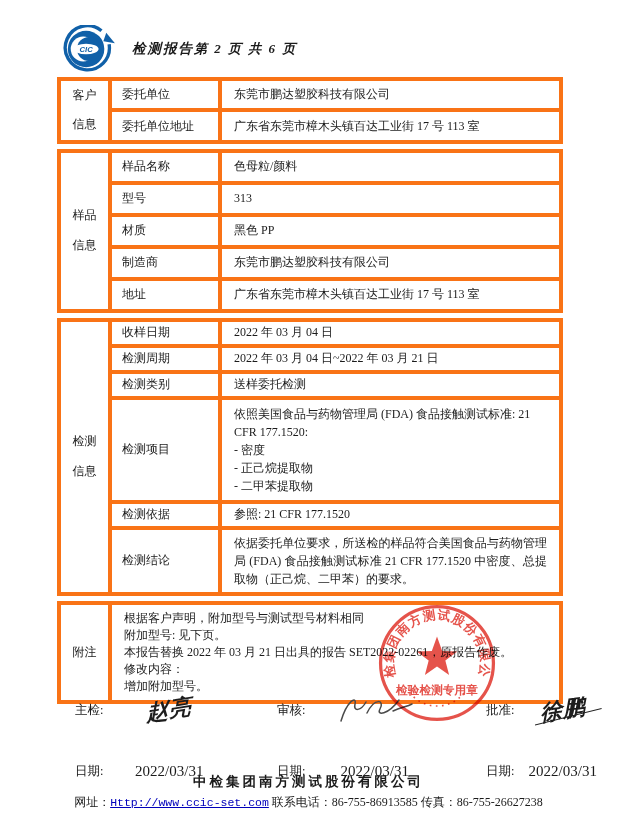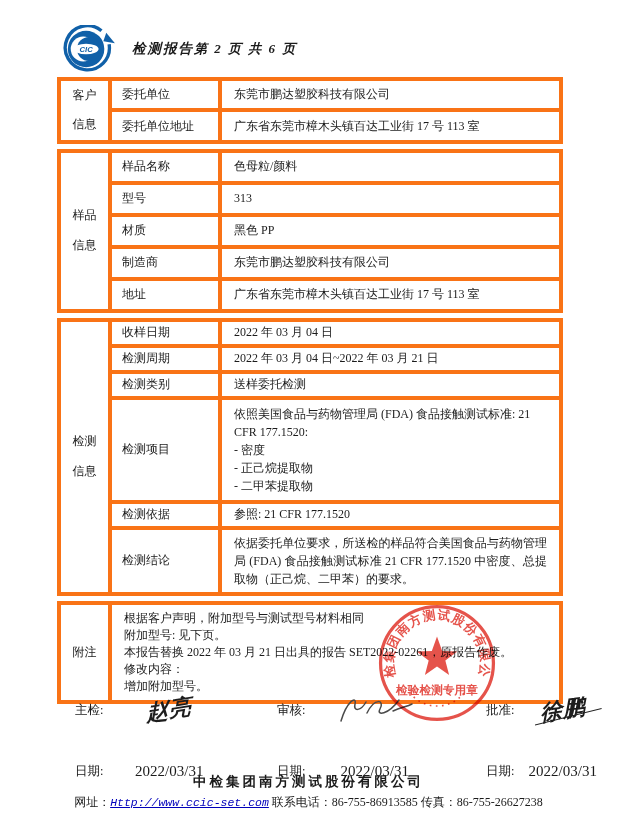--- a/index.html
+++ b/index.html
@@ -41,21 +41,21 @@
   .date-val { flex:1; text-align:center; font-size:15px; }
 
   .stamp { position:absolute; left:377px; top:603px; width:120px; height:120px; z-index:3;
     opacity:0.88; mix-blend-mode:multiply; }
 
   .footer { position:absolute; top:773px; left:0; width:617px; text-align:center; z-index:1; }
   .footer .company { font-size:13.5px; font-weight:bold; letter-spacing:3px; }
   .footer .addr { font-size:12px; margin-top:5px; }
   .footer .contact { font-size:12px; margin-top:3px; }
   .weblink { color:#0000bb; text-decoration:underline;
-    font-family:"Liberation Mono","DejaVu Sans Mono",monospace; font-size:11.5px;font-style:italic; }
+    font-family:"Liberation Mono","DejaVu Sans Mono",monospace; font-size:11.5px; }
 </style>
 </head>
 <body>
 
 <div class="header">
   <svg class="logo" viewBox="0 0 64 50">
     <path d="M46,6 A23,23 0 1 0 54,20" fill="none" stroke="#1060a8" stroke-width="3.5"></path>
     <polygon points="48,17 60,19 51,8" fill="#1060a8"></polygon>
     <circle cx="30" cy="25" r="19" fill="#1060a8"></circle>
     <circle cx="27" cy="25" r="13" fill="#ffffff"></circle>

